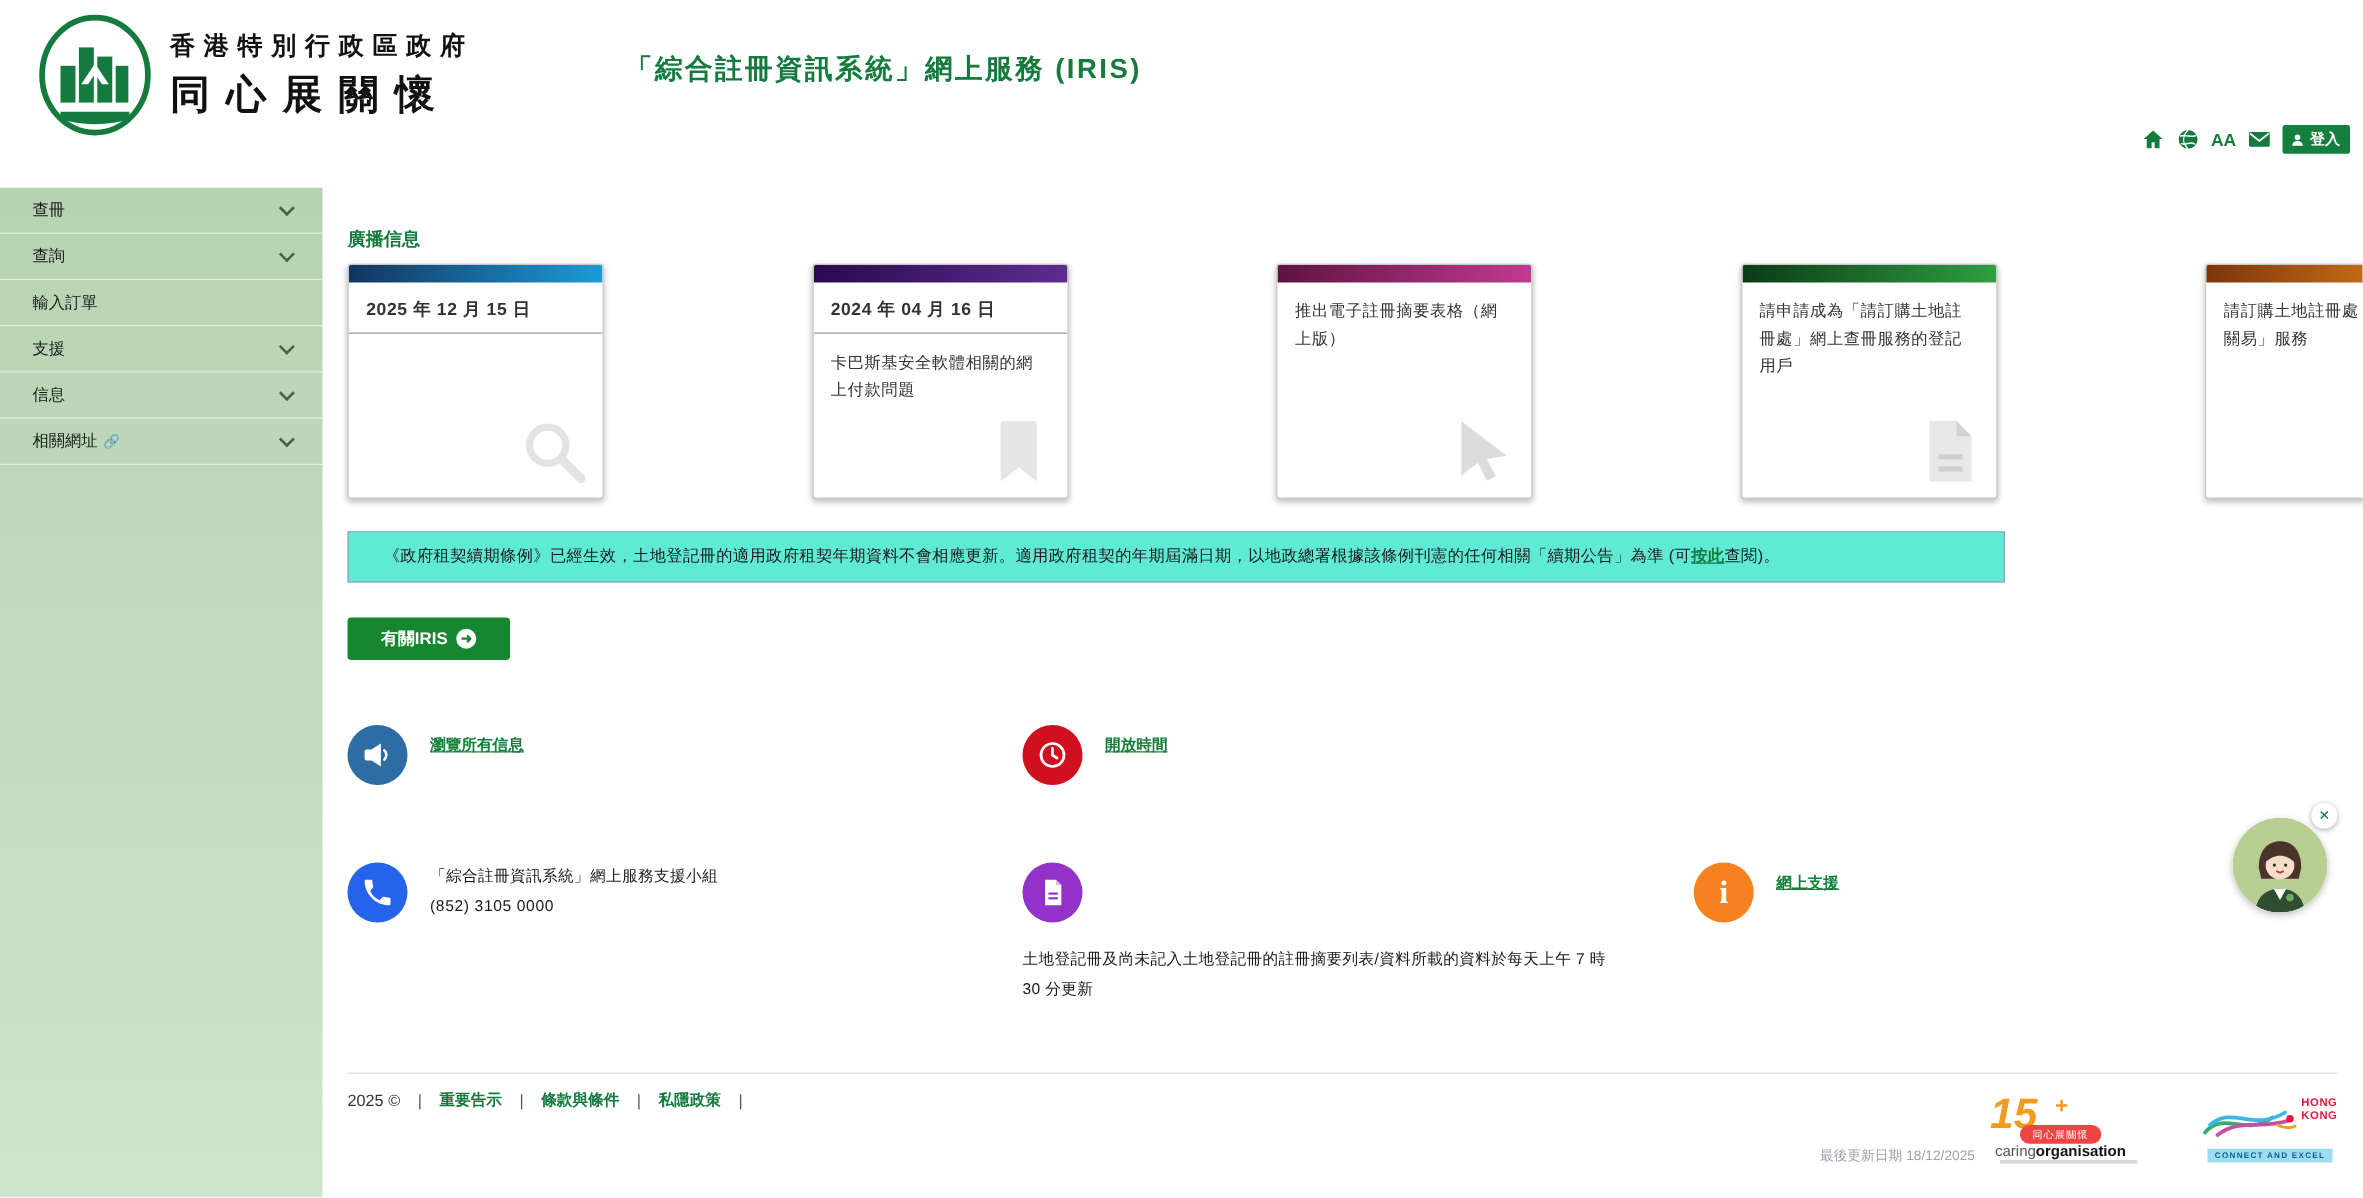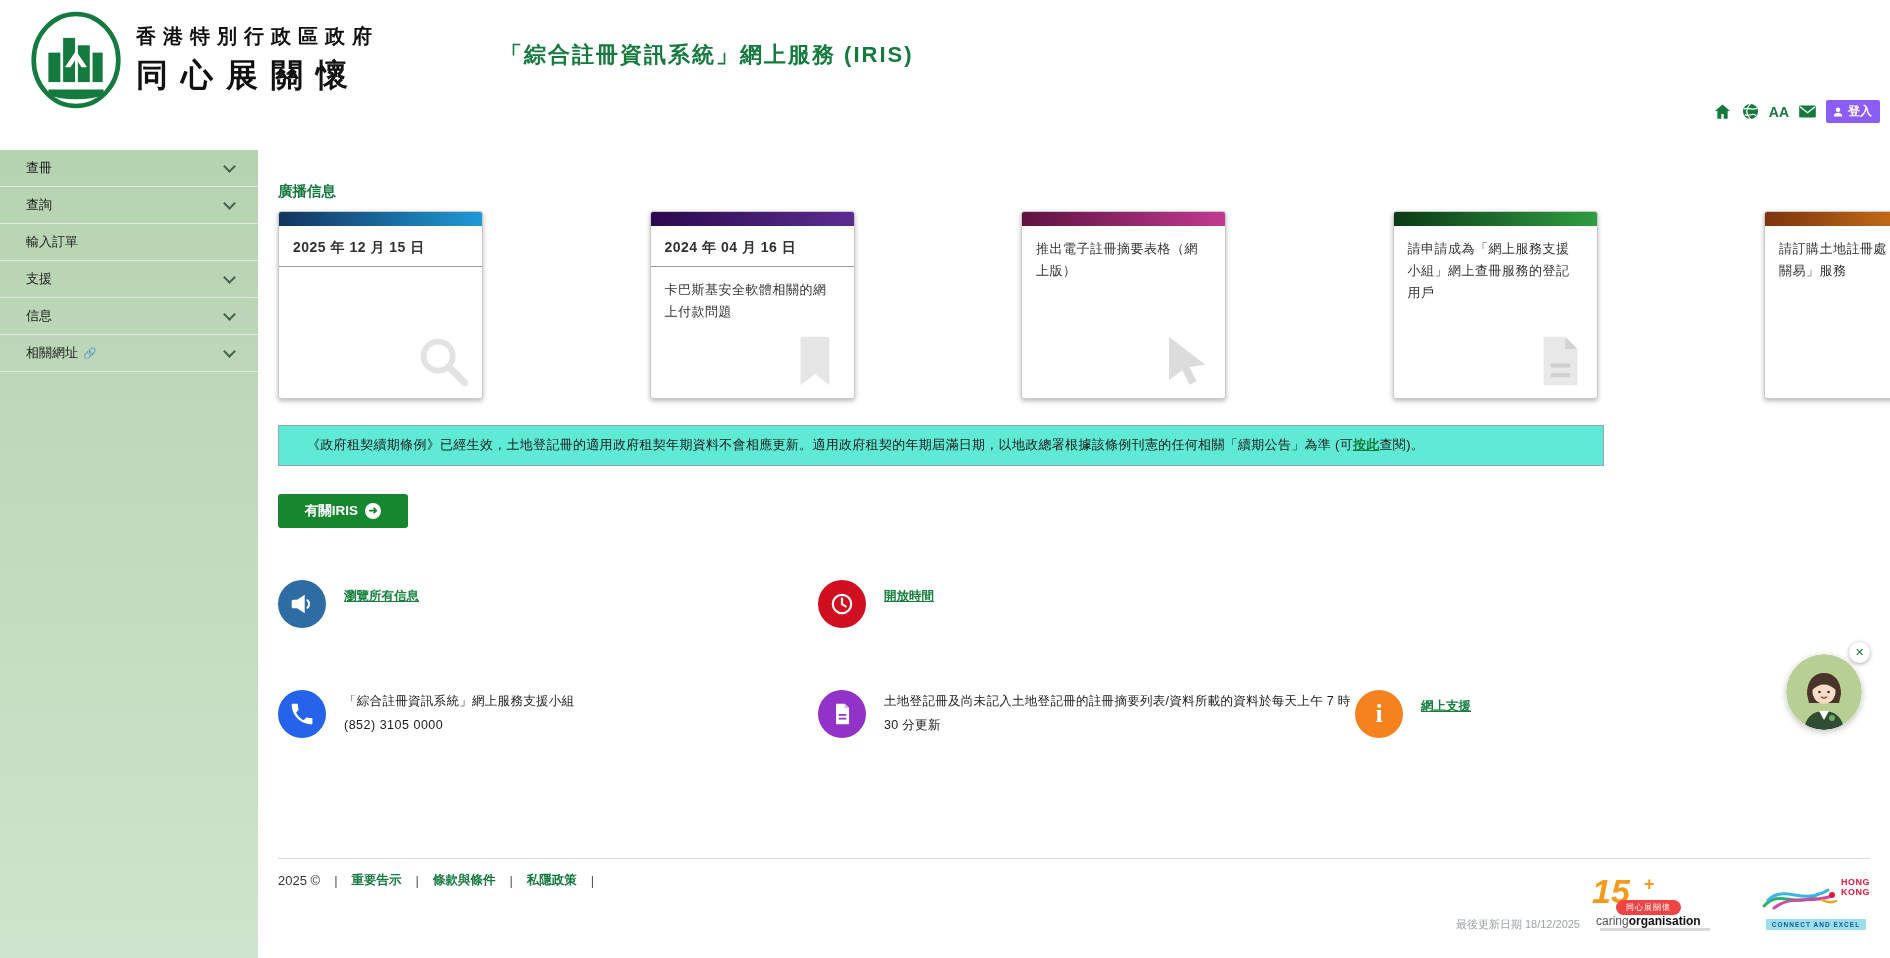--- a/index.html
+++ b/index.html
@@ -13,21 +13,21 @@
   .dept-block { display:flex; flex-direction:column; gap:4px; }
   .gov-title { font-size:20px; font-weight:700; letter-spacing:7px; color:#111; }
   .dept-name { font-size:32px; font-weight:700; letter-spacing:13px; color:#111; }
   .page-title { position:absolute; left:500px; top:40px; font-size:22px; font-weight:700;
     color:#157a3d; letter-spacing:2px; }
 
   .toolbar { position:absolute; right:10px; top:100px; display:flex; align-items:center; gap:9px; }
   .tb-icon { width:19px; height:19px; display:flex; align-items:center; justify-content:center; cursor:pointer; }
   .tb-icon svg { width:19px; height:19px; }
   .font-size-btn { font-size:14px; font-weight:700; color:#157a3d; cursor:pointer; letter-spacing:0; }
-  .login-btn { display:flex; align-items:center; gap:4px; background:#8b5cf6; color:#fff;
+  .login-btn { display:flex; align-items:center; gap:4px; background:#15803d; color:#fff;
     border:none; border-radius:2px; padding:3px 8px 3px 6px; font-size:12px; font-weight:700; cursor:pointer; }
   .login-btn svg { width:12px; height:12px; }
 
   
   .page { display:flex; width:1890px; height:808px; }
   .sidebar { width:258px; min-width:258px; background:linear-gradient(180deg,#b6d3b1 0%,#c3dcbf 55%,#cfe4cc 100%); }
   .side-item { height:37px; display:flex; align-items:center; justify-content:space-between;
     padding:0 24px 0 26px; border-bottom:1px solid rgba(255,255,255,.55); cursor:pointer;
     font-size:13px; color:#1a1a1a; }
   .side-label { display:flex; align-items:center; gap:5px; }
@@ -56,21 +56,21 @@
   .about-btn { margin-top:28px; display:flex; align-items:center; gap:7px; width:130px; height:34px;
     justify-content:center; background:#17872f; color:#fff; border:none; border-radius:3px;
     font-size:13.5px; font-weight:700; cursor:pointer; }
   .about-arrow { width:16px; height:16px; border-radius:50%; background:#fff; color:#17872f;
     font-size:11px; font-weight:700; display:flex; align-items:center; justify-content:center; }
 
   .links-row { display:flex; margin-top:52px; }
   .links-row.second { margin-top:62px; }
   .link-cell { display:flex; gap:18px; align-items:flex-start; }
   .cell-1 { width:540px; }
-  .cell-2 { width:537px; }
+  .cell-2 { width:537px;flex-direction:column; }
   .circle { width:48px; height:48px; border-radius:50%; display:flex; align-items:center;
     justify-content:center; flex-shrink:0; }
   .circle svg { width:26px; height:26px; }
   .row-link { margin-top:8px; font-size:12.5px; font-weight:700; color:#15803d;
     text-decoration:underline; cursor:pointer; }
   .row-text { font-size:12.5px; line-height:1.9; color:#1a1a1a; letter-spacing:.3px; }
   .row-text .nums { letter-spacing:.5px; }
   .w300 { width:300px; } .w480 { width:480px; }
   .info-i { font-family:"Liberation Serif","DejaVu Serif",serif; font-size:26px; font-weight:800; color:#fff; }
 
@@ -220,21 +220,21 @@
       <article class="card">
         <div class="card-accent" style="background: linear-gradient(90deg, rgb(94, 19, 64), rgb(193, 58, 144));"></div>
         <div class="card-text">推出電子註冊摘要表格（網上版）</div>
         <svg class="card-wm" viewBox="0 0 24 24">
           <path d="M5 2l15 11.5-6.6 1 3 5.8-2.9 1.5-3.1-6L5 20z" fill="#dcdcdc"></path>
         </svg>
       </article>
 
       <article class="card">
         <div class="card-accent" style="background: linear-gradient(90deg, rgb(11, 59, 22), rgb(47, 158, 65));"></div>
-        <div class="card-text">請申請成為「網上服務支援小組」網上查冊服務的登記用戶</div>
+        <div class="card-text">請申請成為「請訂購土地註冊處」網上查冊服務的登記用戶</div>
         <svg class="card-wm" viewBox="0 0 24 24">
           <path d="M6 2h9l5 5v15H6z" fill="#e8e8e8"></path>
           <path d="M15 2v5h5z" fill="#d2d2d2"></path>
           <rect x="9" y="13" width="8" height="1.7" fill="#cfcfcf"></rect>
           <rect x="9" y="17" width="8" height="1.7" fill="#cfcfcf"></rect>
         </svg>
       </article>
 
       <article class="card">
         <div class="card-accent" style="background: linear-gradient(90deg, rgb(124, 53, 12), rgb(234, 138, 30));"></div>

